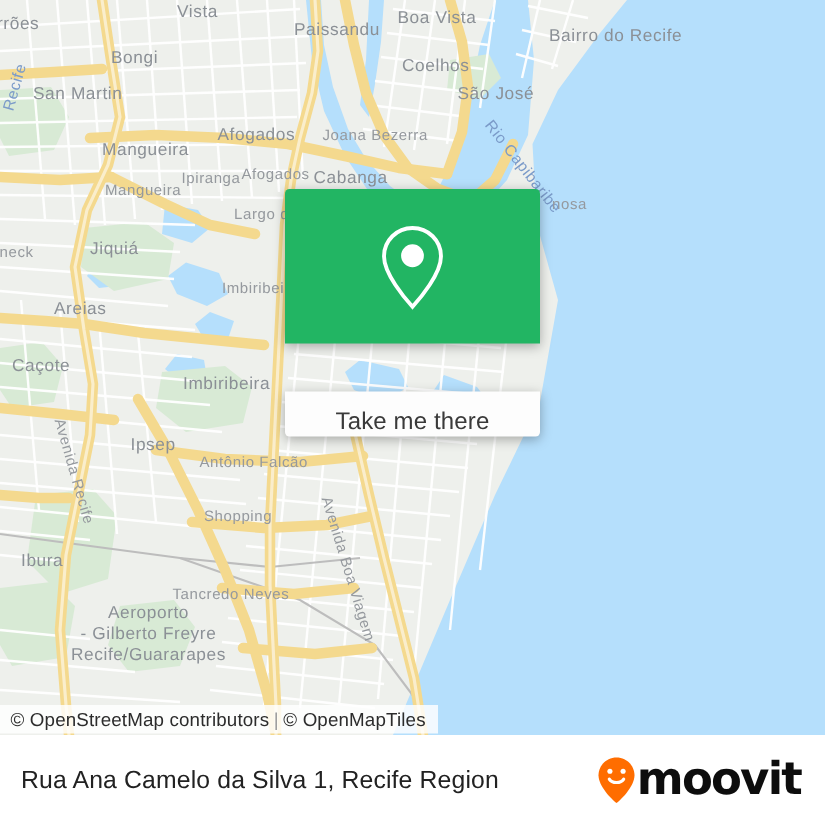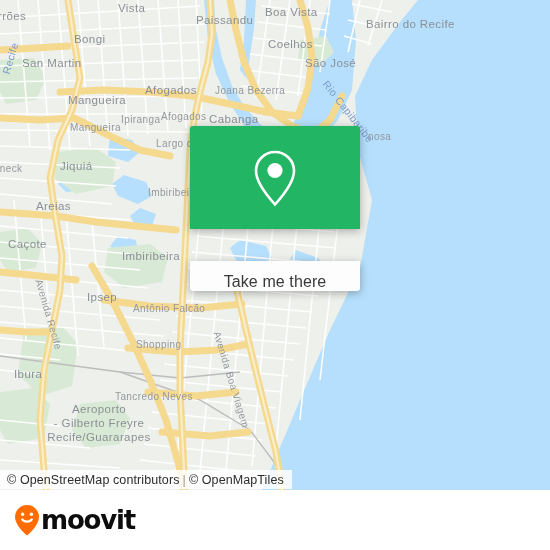--- a/index.html
+++ b/index.html
@@ -66,21 +66,21 @@
   #footer {
     position: absolute; left: 0; top: 490px;
     width: 550px; height: 60px;
     background: rgba(255,255,255,.93);
     display: flex; align-items: center; justify-content: space-between;
     padding: 0 16px 0 14px;
   }
   #footer-title { font-size: 16.5px; color: #222222; letter-spacing: .1px; }
   #logo { display: flex; align-items: center; }
   #logo .wordmark {
-    font-size: 26px; font-weight: bold; color: #0d0d0d;
+    font-size: 30px; font-weight: bold; color: #0d0d0d;
     letter-spacing: -1.2px; line-height: 1; margin-left: 1px;
     font-family: "DejaVu Sans", sans-serif;
   }
 </style>
 </head>
 <body>
 
 <div id="app">
 
   <div id="map">
@@ -332,20 +332,21 @@
       <div class="bottom">
         <span>Take me there</span>
       </div>
     </div>
     <div class="tail-wrap" style="position:absolute;left:190px;top:0;width:170px;height:0;">
       <div class="tail"></div>
     </div>
   </div>
 
   <div id="footer">
+    <div id="footer-title">Rua Ana Camelo da Silva 1, Recife Region</div>
     <div id="logo">
       <svg width="26" height="32" viewBox="0 0 26 32">
         <path d="M13,1 C6.4,1 1,6.3 1,12.9 C1,20.2 9.6,28.8 13,31.4
                  C16.4,28.8 25,20.2 25,12.9 C25,6.3 19.6,1 13,1 Z" fill="#ff6d00"></path>
         <circle cx="8.6" cy="10.2" r="1.7" fill="#ffffff"></circle>
         <circle cx="17.4" cy="10.2" r="1.7" fill="#ffffff"></circle>
         <path d="M8.2,15.4 C10.0,18.4 16.0,18.4 17.8,15.4" fill="none" stroke="#ffffff" stroke-width="2.1" stroke-linecap="round"></path>
       </svg>
       <span class="wordmark">moovit</span>
     </div>

